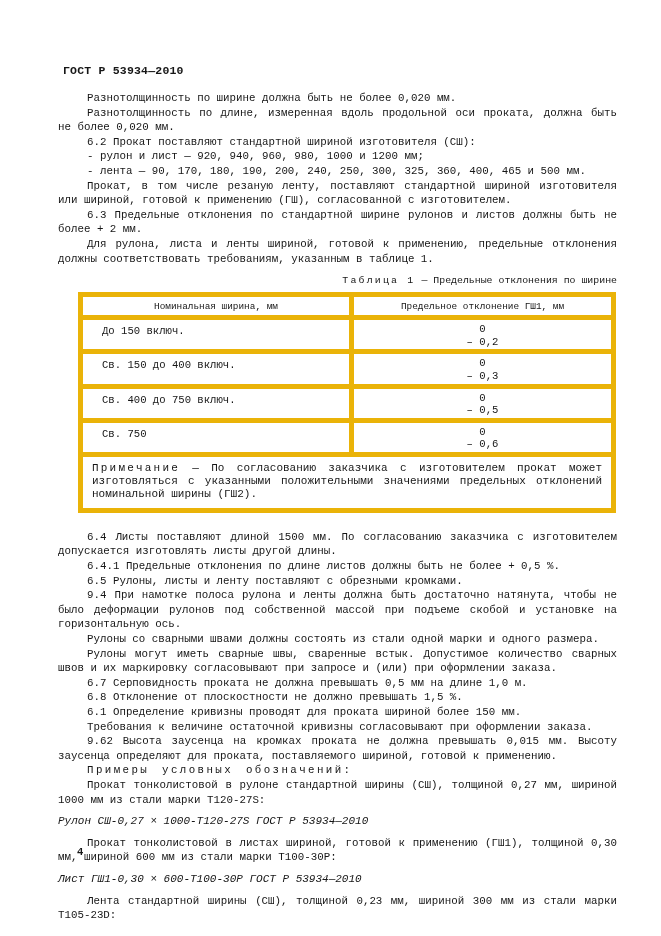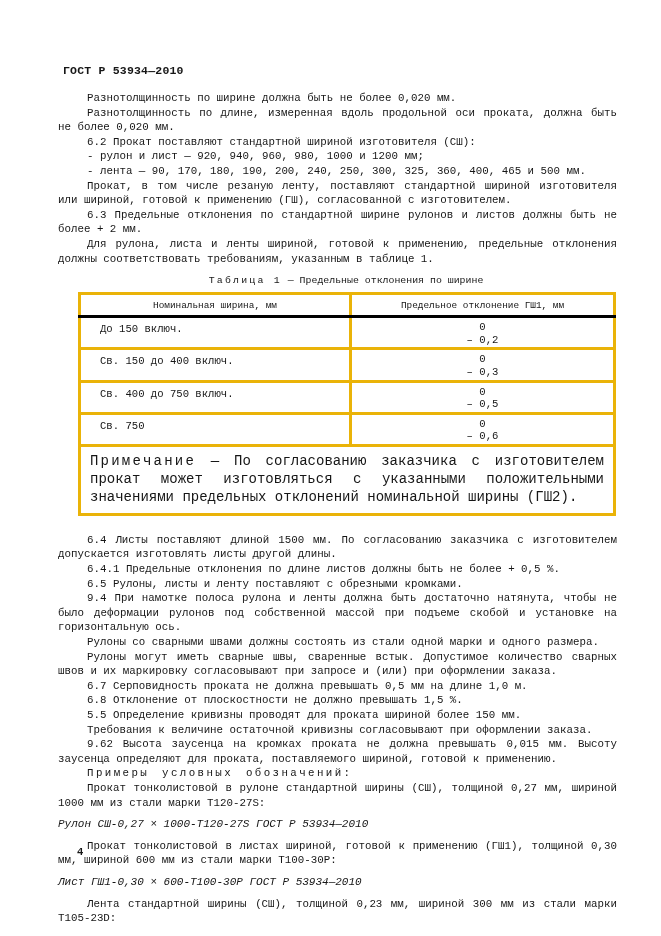--- a/index.html
+++ b/index.html
@@ -35,31 +35,31 @@
   }
   p.ind { text-indent: 29px; }
   .spaced { letter-spacing: 2.2px; }
   .spaced-wide { letter-spacing: 2.4px; word-spacing: 4px; }
 
   .caption {
     margin-top: 9px;
     margin-bottom: 5px;
     font-size: 9.9px;
     line-height: 12px;
-    text-align: center;
+    text-align: right;
     text-indent: 17px;
   }
   table.t1 {
     border-collapse: collapse;
     table-layout: fixed;
     margin-left: 20px;
     width: 538px;
   }
   .t1 col.c1 { width: 271px; }
-  .t1 th, .t1 td { border: 3px solid #eab308; }
+  .t1 th, .t1 td { border: 5px solid #eab308; }
   .t1 th {
     font-weight: normal;
     font-size: 9.4px;
     text-align: center;
     vertical-align: middle;
     height: 23px;
     padding: 2px 6px;
     border-bottom: 3px solid #000;
   }
   .t1 td.range {
@@ -69,22 +69,22 @@
     height: 29px;
   }
   .t1 td.dev {
     font-size: 10.6px;
     line-height: 12.6px;
     text-align: center;
     vertical-align: top;
     padding-top: 3px;
   }
   .t1 td.note-cell {
-    font-size: 14px;
-    line-height: 18px;
+    font-size: 11px;
+    line-height: 13px;
     text-align: justify;
     padding: 5px 9px 7px 9px;
   }
   .note-first { text-indent: 10px; }
   .after { margin-top: 17px; }
   p.designation {
     margin: 7px 0;
     font-size: 11px;
     font-style: italic;
     text-indent: 0;
@@ -166,21 +166,21 @@
 
     <div class="after">
       <p class="para ind">6.4 Листы поставляют длиной 1500 мм. По согласованию заказчика с изготовителем допускается изготовлять листы другой длины.</p>
       <p class="para ind">6.4.1 Предельные отклонения по длине листов должны быть не более + 0,5 %.</p>
       <p class="para ind">6.5 Рулоны, листы и ленту поставляют с обрезными кромками.</p>
       <p class="para ind">9.4 При намотке полоса рулона и ленты должна быть достаточно натянута, чтобы не было деформации рулонов под собственной массой при подъеме скобой и установке на горизонтальную ось.</p>
       <p class="para ind">Рулоны со сварными швами должны состоять из стали одной марки и одного размера.</p>
       <p class="para ind">Рулоны могут иметь сварные швы, сваренные встык. Допустимое количество сварных швов и их маркировку согласовывают при запросе и (или) при оформлении заказа.</p>
       <p class="para ind">6.7 Серповидность проката не должна превышать 0,5 мм на длине 1,0 м.</p>
       <p class="para ind">6.8 Отклонение от плоскостности не должно превышать 1,5 %.</p>
-      <p class="para ind">5.5 Определение кривизны проводят для проката шириной более 150 мм.</p>
+      <p class="para ind">6.1 Определение кривизны проводят для проката шириной более 150 мм.</p>
       <p class="para ind">Требования к величине остаточной кривизны согласовывают при оформлении заказа.</p>
       <p class="para ind">9.62 Высота заусенца на кромках проката не должна превышать 0,015 мм. Высоту заусенца определяют для проката, поставляемого шириной, готовой к применению.</p>
 
       <p class="para ind spaced-wide">Примеры условных обозначений:</p>
 
       <p class="para ind">Прокат тонколистовой в рулоне стандартной ширины (СШ), толщиной 0,27 мм, шириной 1000 мм из стали марки Т120-27S:</p>
       <p class="para designation">Рулон СШ-0,27 × 1000-Т120-27S ГОСТ Р 53934—2010</p>
 
       <p class="para ind">Прокат тонколистовой в листах шириной, готовой к применению (ГШ1), толщиной 0,30 мм, шириной 600 мм из стали марки Т100-30Р:</p>
       <p class="para designation">Лист ГШ1-0,30 × 600-Т100-30Р ГОСТ Р 53934—2010</p>

